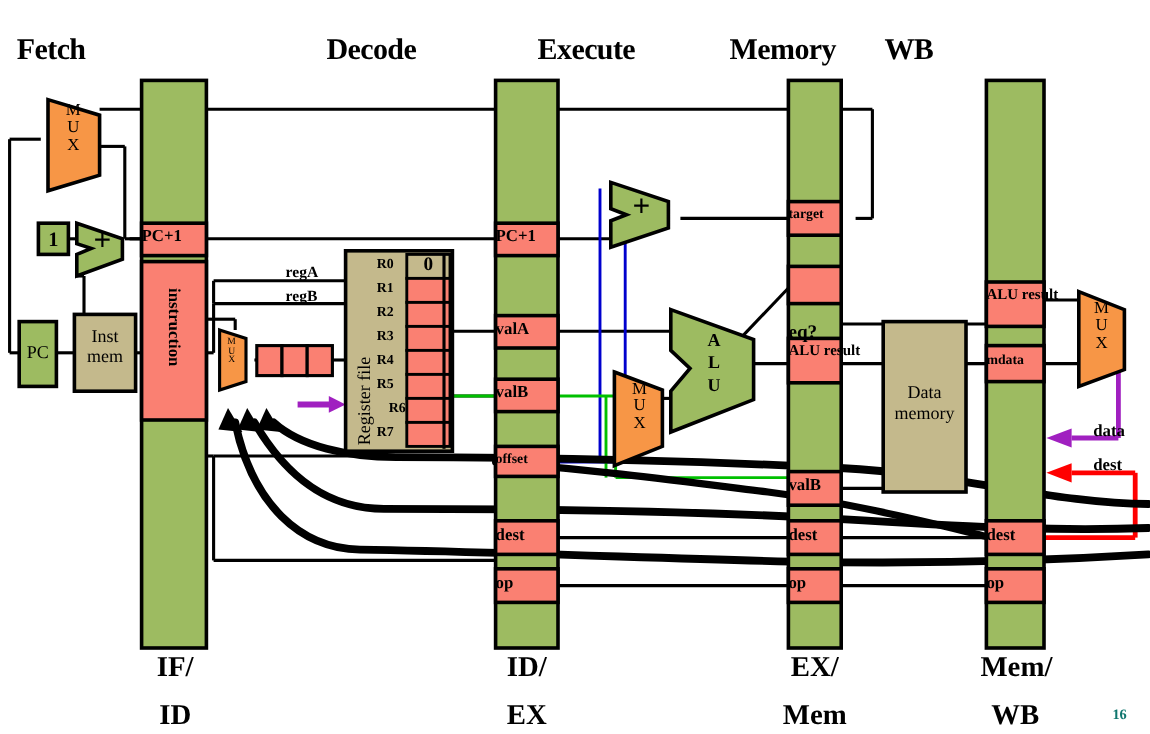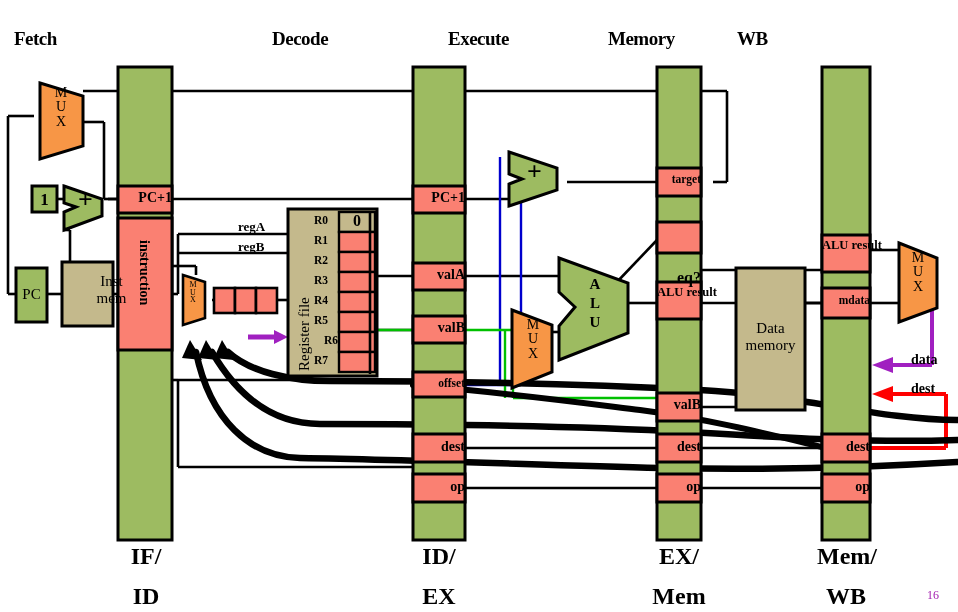--- a/index.html
+++ b/index.html
@@ -4,47 +4,47 @@
 <title>Pipelined Datapath</title>
 <style>
   html,body{margin:0;padding:0;background:#fff;}
   body{width:958px;height:612px;position:relative;overflow:hidden;
        font-family:"Liberation Serif","DejaVu Serif",serif;}
   #stage{position:absolute;left:0;top:0;width:958px;height:612px;}
   svg{position:absolute;left:0;top:0;width:958px;height:612px;overflow:visible;}
   .lbl{position:absolute;pointer-events:none;white-space:nowrap;}
 
   
-  .stage-head{font-weight:bold;font-size:19px;color:#000;letter-spacing:-0.5px;}
+  .stage-head{font-weight:bold;font-size:25px;color:#000;letter-spacing:-0.5px;}
 
   
   .preg-title{font-weight:bold;font-size:24px;color:#000;text-align:center;}
 
   
-  .field-lbl{font-weight:bold;font-size:14px;color:#000;text-align:right;
+  .field-lbl{font-weight:bold;font-size:14px;color:#000;text-align:left;
              width:100%;line-height:1.02;}
   .field-lbl.small{font-size:11.5px;}
   .field-lbl.two{font-size:12.5px;}
 
   
   .unit-txt{font-size:15px;color:#000;text-align:center;line-height:1.12;}
   .mux-txt{font-size:14px;color:#000;text-align:center;line-height:1.02;}
   .mux-txt.tiny{font-size:8px;line-height:0.95;}
   .plus{font-size:26px;font-weight:bold;color:#000;}
   .alu-txt{font-weight:bold;font-size:15px;color:#000;text-align:center;line-height:1.25;}
   .one-txt{font-weight:bold;font-size:17px;color:#000;text-align:center;}
   .regname{font-weight:bold;font-size:11.5px;color:#000;text-align:center;}
   .regzero{font-weight:bold;font-size:16px;color:#000;text-align:center;}
   .rf-title{font-size:15px;color:#000;white-space:nowrap;
             transform:rotate(-90deg);transform-origin:left top;}
   .instr-v{font-weight:bold;font-size:14px;color:#000;white-space:nowrap;
            transform:rotate(90deg);transform-origin:left top;}
   .wire-lbl{font-weight:bold;font-size:13px;color:#000;}
   .fwd-lbl{font-weight:bold;font-size:14px;color:#000;}
-  .slide-no{font-weight:normal;font-size:12px;color:#a21caf;}
+  .slide-no{font-weight:bold;font-size:12px;color:#0f766e;}
 </style>
 </head>
 <body>
 
 <div id="stage">
 
 <svg viewBox="0 0 958 612">
   <g fill="none" stroke="#000" stroke-width="2.6" stroke-linecap="butt">
 
     <path d="M83,91 L118,91"></path>
@@ -294,21 +294,21 @@
 <div class="lbl plus" style="left:78px;top:185px;">+</div>
 <div class="lbl plus" style="left:527px;top:157px;">+</div>
 
 <div class="lbl alu-txt" style="left:583px;top:275px;width:24px;">
   <div>A</div>
   <div>L</div>
   <div>U</div>
 </div>
 
 <div class="lbl unit-txt" style="left:16px;top:286px;width:31px;">PC</div>
-<div class="lbl unit-txt" style="left:62px;top:273px;width:51px;margin-left:24px;">
+<div class="lbl unit-txt" style="left:62px;top:273px;width:51px;">
   <div>Inst</div>
   <div>mem</div>
 </div>
 <div class="lbl unit-txt" style="left:736px;top:320px;width:69px;">
   <div>Data</div>
   <div>memory</div>
 </div>
 <div class="lbl one-txt" style="left:32px;top:190px;width:25px;">1</div>
 
 <div class="lbl rf-title" style="left:296px;top:371px;">Register file</div>

